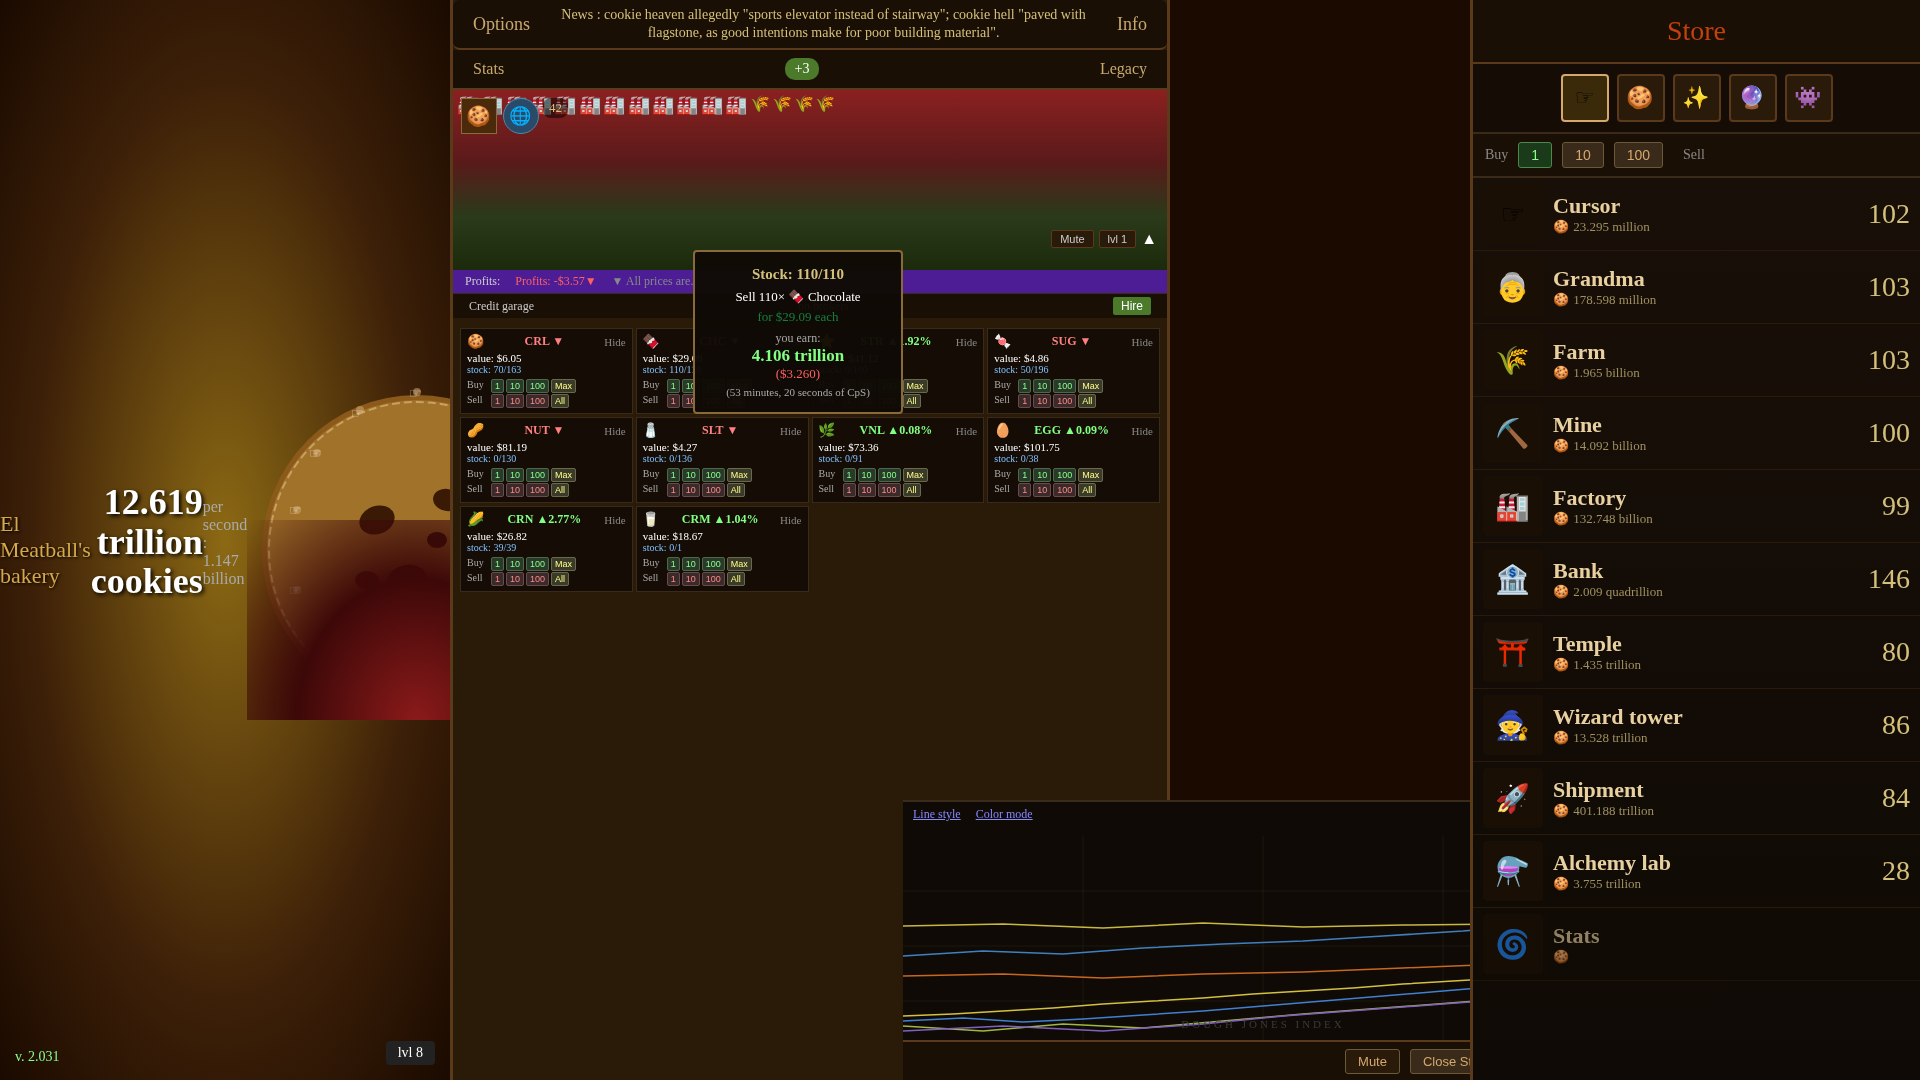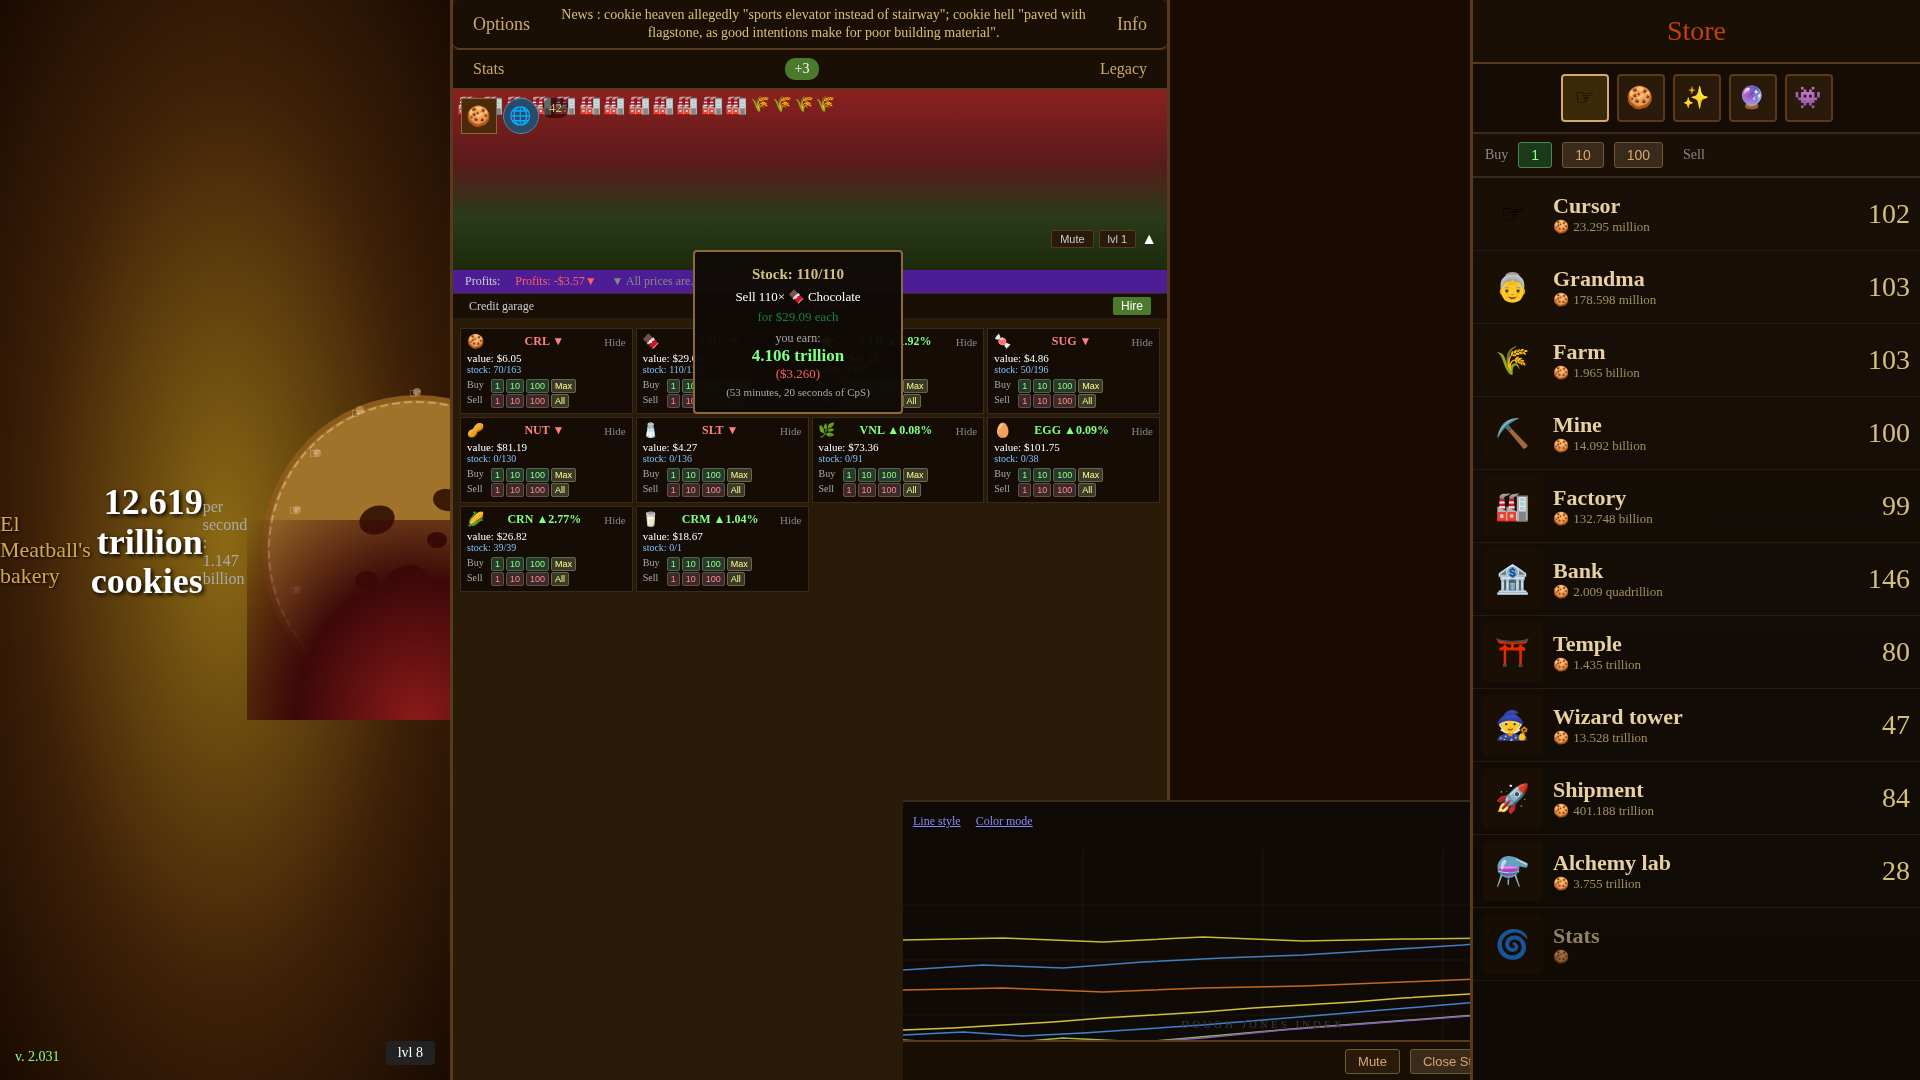--- a/index.html
+++ b/index.html
@@ -121,21 +121,21 @@
 
     
     .card-icon { font-size: 14px; }
 
     
     #chart-area {
       position: absolute; bottom: 80px; left: 450px; width: 720px; height: 240px;
       background: #0f0a05; border-top: 2px solid #3a2a1a;
     }
     #chart-label-row {
-      padding: 12px 10px; display: flex; gap: 15px;
+      padding: 5px 10px; display: flex; gap: 15px;
     }
     .chart-opt { color: #8888ff; font-size: 12px; cursor: pointer; text-decoration: underline; }
     #dough-jones-label {
       position: absolute; bottom: 10px; left: 50%; transform: translateX(-50%);
       color: #3a3a3a; font-size: 11px; letter-spacing: 3px;
     }
     #bottom-controls {
       position: absolute; bottom: 0; left: 450px; width: 720px; height: 40px;
       background: #1a0f05; border-top: 2px solid #5a3a1a;
       display: flex; justify-content: flex-end; align-items: center; gap: 10px; padding: 0 15px;
@@ -721,21 +721,21 @@
       </div>
       <div class="building-count owned">80</div>
     </div>
 
     <div class="building-item">
       <div class="building-avatar">🧙</div>
       <div class="building-info">
         <div class="building-name">Wizard tower</div>
         <div class="building-cost"><span class="cost-icon">🍪</span>13.528 trillion</div>
       </div>
-      <div class="building-count owned">47</div>
+      <div class="building-count owned">86</div>
     </div>
 
     <div class="building-item">
       <div class="building-avatar">🚀</div>
       <div class="building-info">
         <div class="building-name">Shipment</div>
         <div class="building-cost"><span class="cost-icon">🍪</span>401.188 trillion</div>
       </div>
       <div class="building-count owned">84</div>
     </div>

